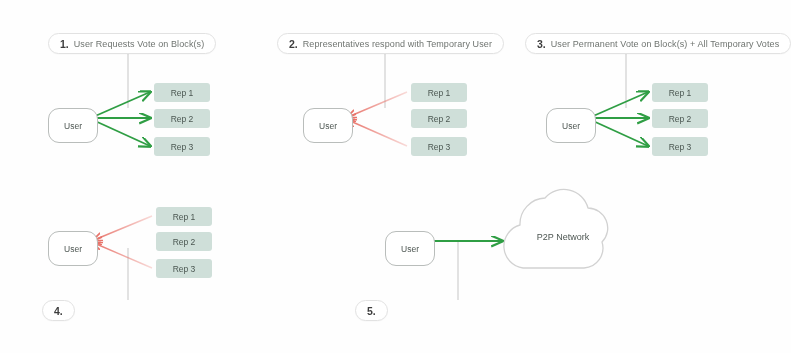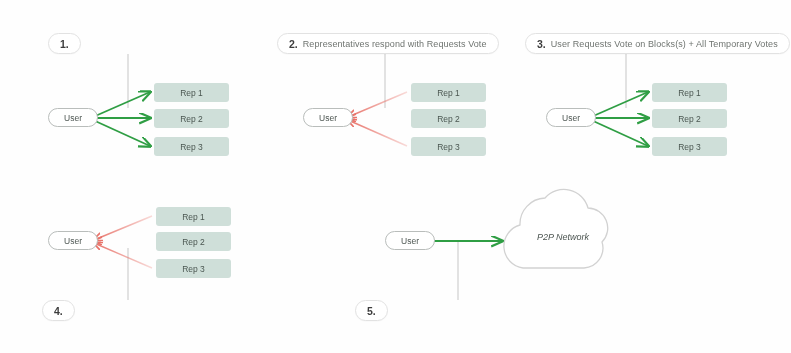--- a/index.html
+++ b/index.html
@@ -50,53 +50,52 @@
   }
   .step-text {
     font-size: 9px;
     color: #6f7470;
     letter-spacing: 0.1px;
   }
   
   .node-user {
     position: absolute;
     width: 50px;
-    height: 19px;
+    height: 35px;
     box-sizing: border-box;
     display: flex;
     align-items: center;
     justify-content: center;
     background: #ffffff;
     border: 1px solid #b9bdbb;
     border-radius: 11px;
     font-size: 8.5px;
     color: #4c5551;
   }
   
   .node-rep {
     position: absolute;
-    width: 75px;
+    width: 56px;
     height: 19px;
     box-sizing: border-box;
     display: flex;
     align-items: center;
     justify-content: center;
     background: #cfdfd9;
     border-radius: 3px;
     font-size: 8.5px;
     color: #4a5651;
   }
   
   .node-cloud {
     position: absolute;
     left: 503px;
     top: 196px;
     width: 120px;
     height: 78px;
-    font-style: italic;
   }
   .node-cloud .cloud-label {
     position: absolute;
     left: 0;
     top: 36px;
     width: 120px;
     text-align: center;
     font-size: 9px;
     color: #4c5551;
   }
@@ -164,54 +163,55 @@
                a22,22 0 0,1 -3,-43
                a26,26 0 0,1 25,-27
                a25,25 0 0,1 43,10
                a20,20 0 0,1 14,34
                a20,20 0 0,1 -18,26 z" fill="#ffffff" stroke="#d2d2d2" stroke-width="1.3" stroke-linejoin="round"></path>
     </g>
   </svg>
 
   <div class="step-label" style="left:48px; top:33px;">
     <span class="step-num">1.</span>
+    <span class="step-text">User Requests Vote on Block(s)</span>
   </div>
   <div class="node-user" style="left:48px; top:108px;">
     <span>User</span>
   </div>
   <div class="node-rep" style="left:154px; top:83px;">
     <span>Rep 1</span>
   </div>
   <div class="node-rep" style="left:154px; top:109px;">
     <span>Rep 2</span>
   </div>
   <div class="node-rep" style="left:154px; top:137px;">
     <span>Rep 3</span>
   </div>
 
   <div class="step-label" style="left:277px; top:33px;">
     <span class="step-num">2.</span>
-    <span class="step-text">Representatives respond with Requests Vote</span>
+    <span class="step-text">Representatives respond with Temporary User</span>
   </div>
   <div class="node-user" style="left:303px; top:108px;">
     <span>User</span>
   </div>
   <div class="node-rep" style="left:411px; top:83px;">
     <span>Rep 1</span>
   </div>
   <div class="node-rep" style="left:411px; top:109px;">
     <span>Rep 2</span>
   </div>
   <div class="node-rep" style="left:411px; top:137px;">
     <span>Rep 3</span>
   </div>
 
   <div class="step-label" style="left:525px; top:33px;">
     <span class="step-num">3.</span>
-    <span class="step-text">User Requests Vote on Blocks(s) + All Temporary Votes</span>
+    <span class="step-text">User Permanent Vote on Block(s) + All Temporary Votes</span>
   </div>
   <div class="node-user" style="left:546px; top:108px;">
     <span>User</span>
   </div>
   <div class="node-rep" style="left:652px; top:83px;">
     <span>Rep 1</span>
   </div>
   <div class="node-rep" style="left:652px; top:109px;">
     <span>Rep 2</span>
   </div>

